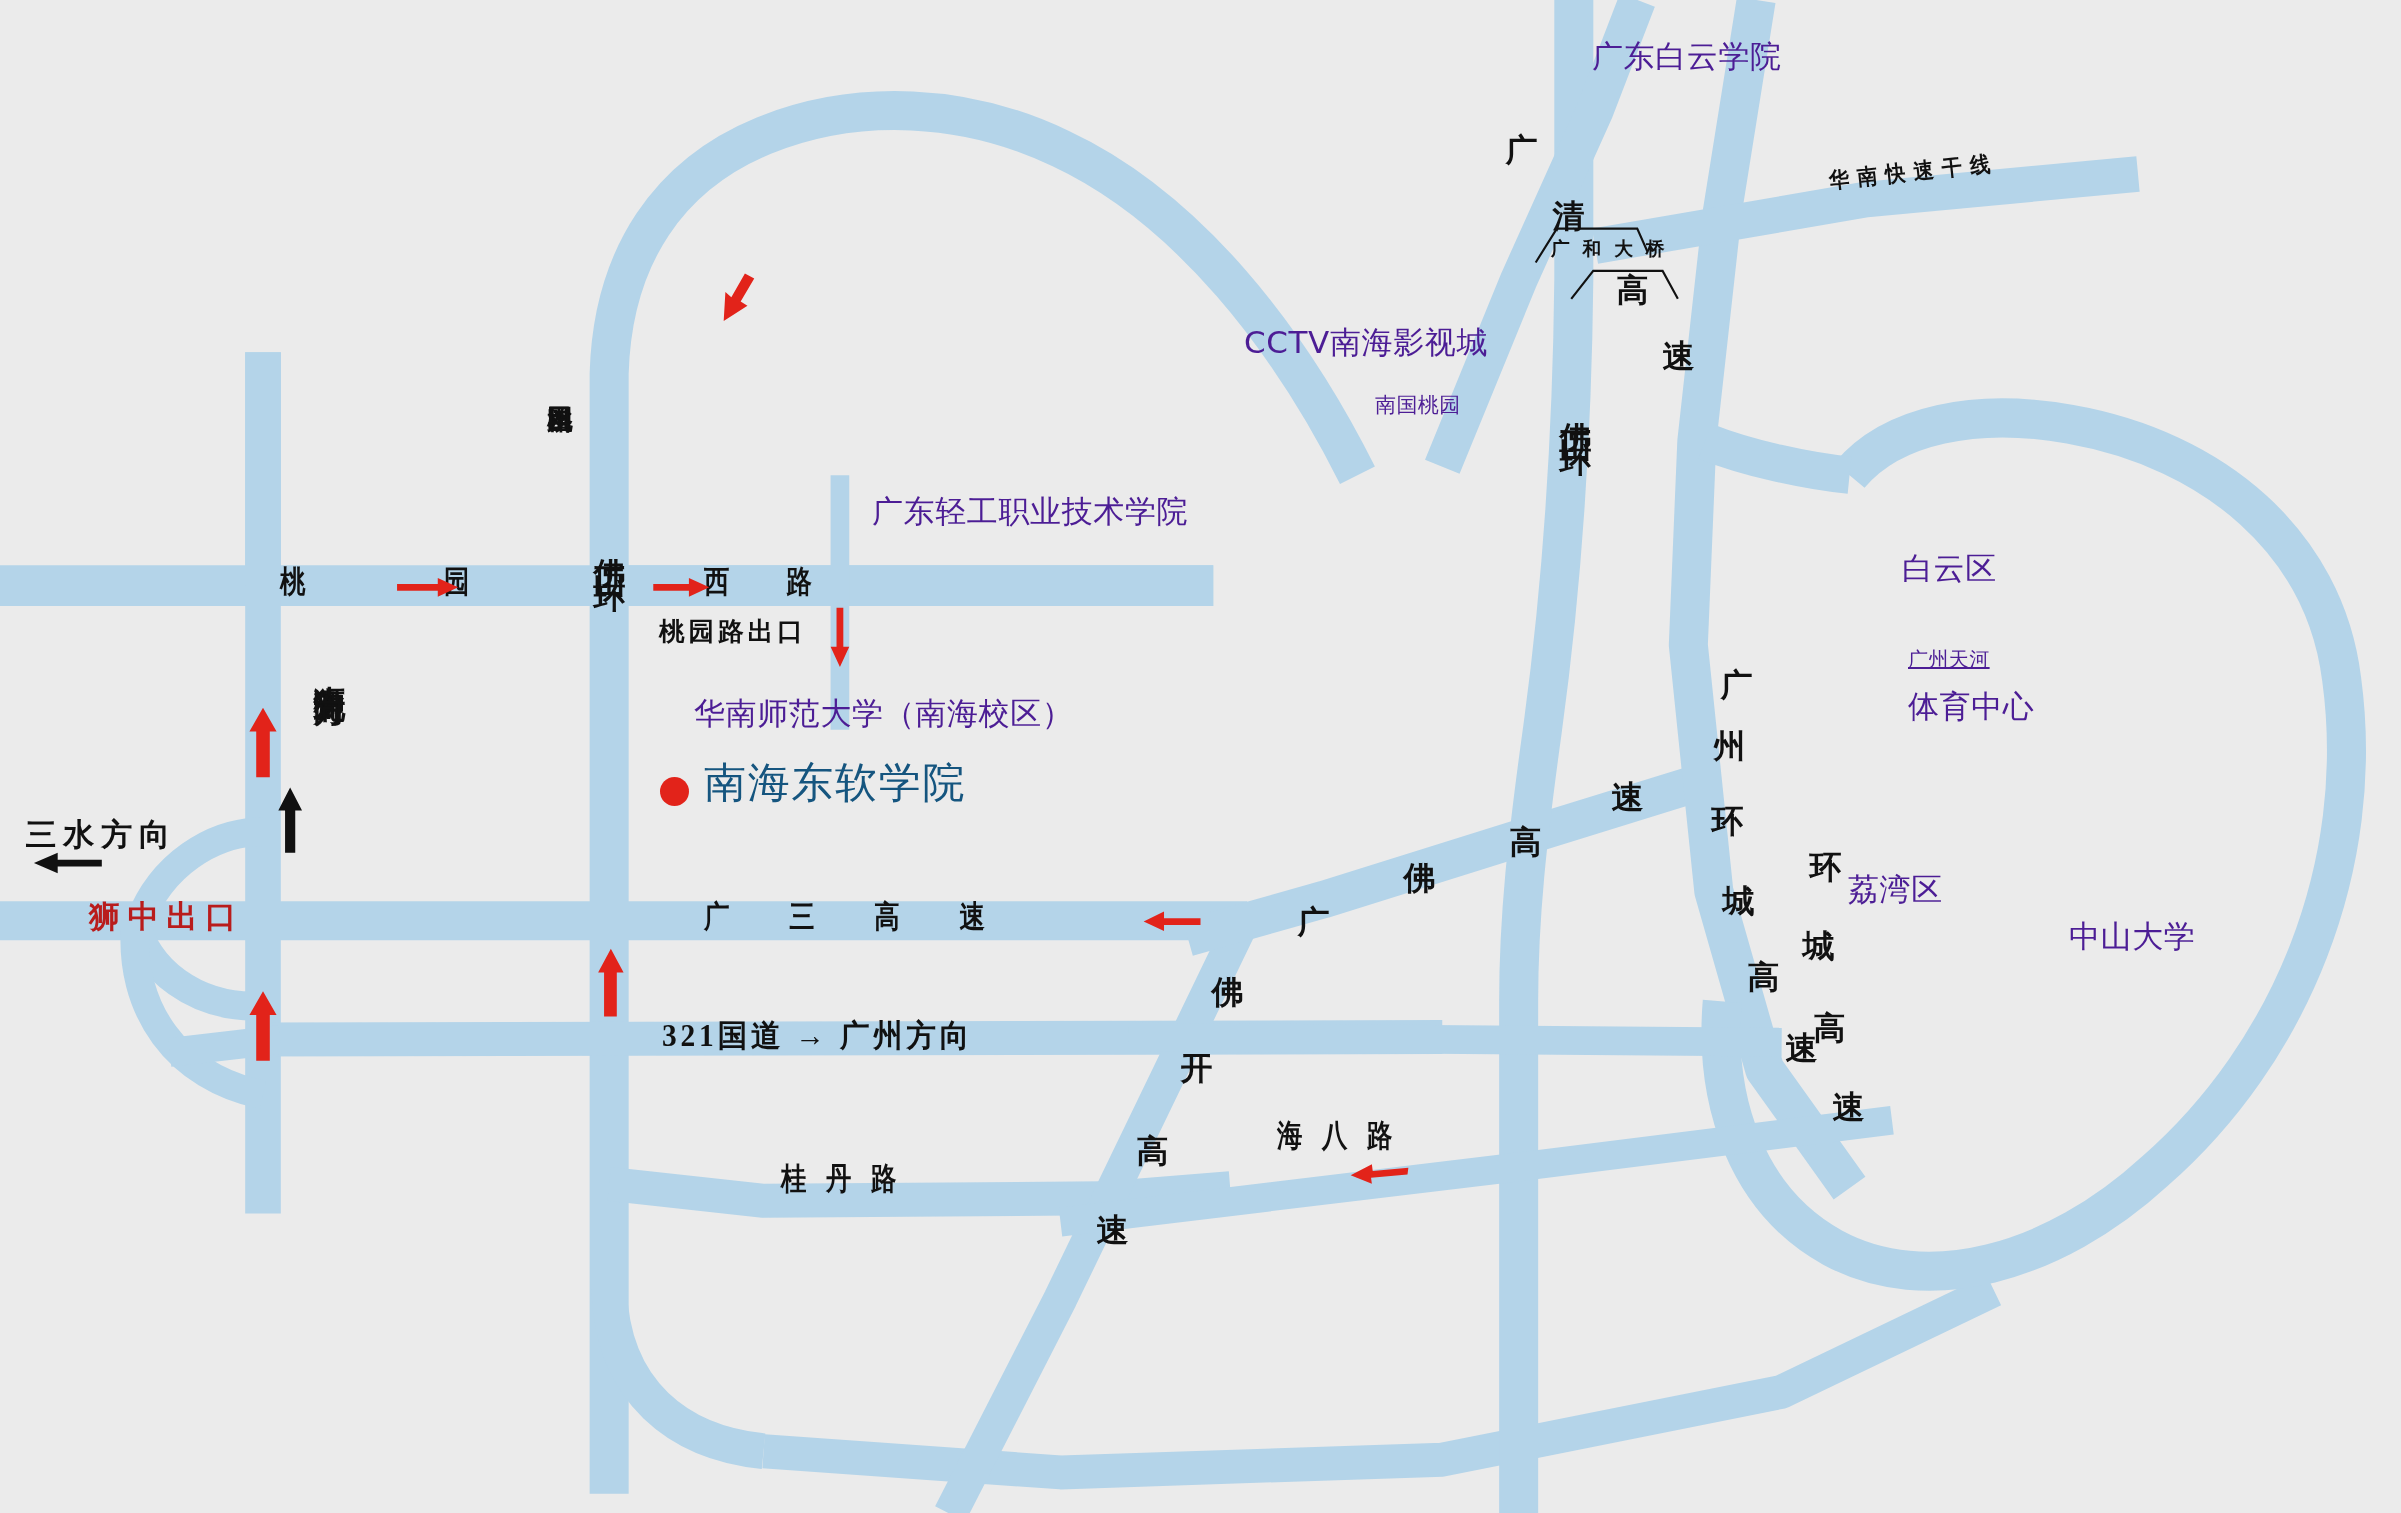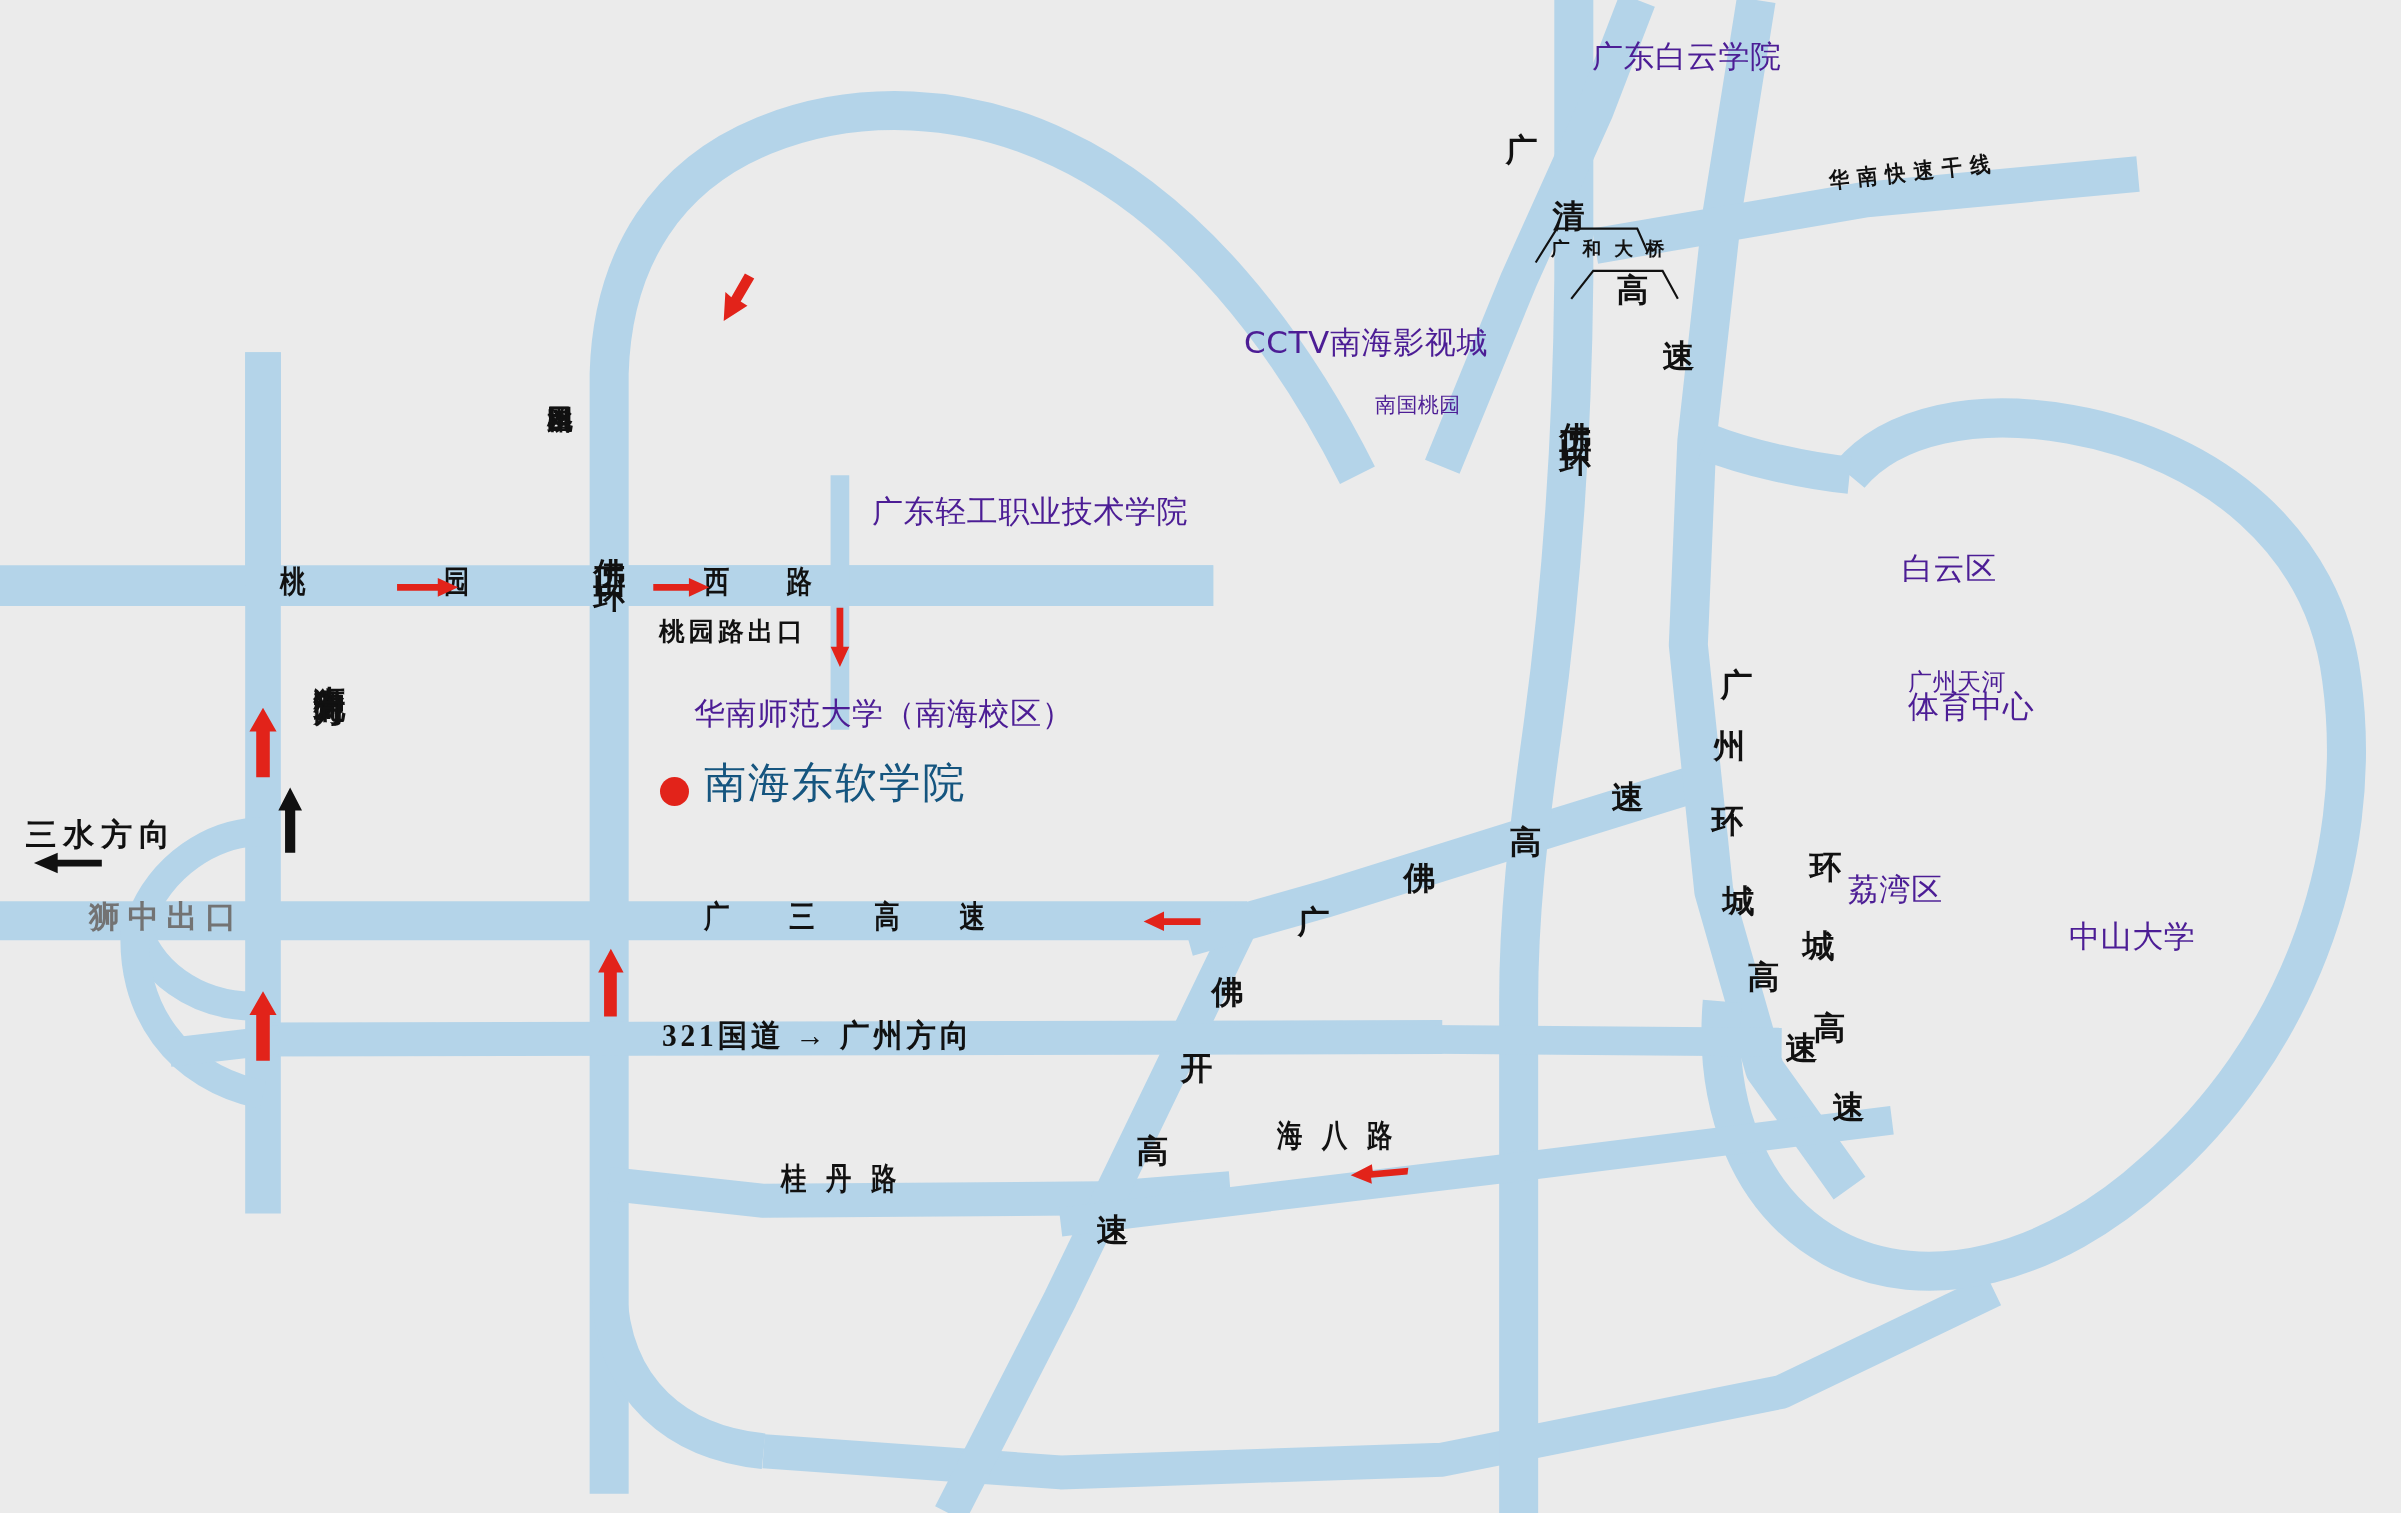--- a/index.html
+++ b/index.html
@@ -49,21 +49,21 @@
     font-weight:bold;
     writing-mode:vertical-rl;
     text-orientation:upright;
     letter-spacing:0.10em;
   }
   .note-h{
     font-family:"Liberation Serif","DejaVu Serif",serif;
     font-weight:bold;
     letter-spacing:0.10em;
   }
-  .red-text{color:#737373;}
+  .red-text{color:#b91c1c;}
   .hilite{
     font-family:Liberation Sans, sans-serif;
     color:#15557f;
     font-weight:400;
     letter-spacing:0.04em;
     text-align:right;
   }
   .dot{
     position:absolute;
     background:#e2231a;
@@ -201,21 +201,21 @@
   <div class="lbl poi" style="left:1244px;top:327px;font-size:31px;">CCTV南海影视城</div>
 
   <div class="lbl poi" style="left:1375px;top:395px;font-size:21px;">南国桃园</div>
 
   <div class="lbl poi" style="left:872px;top:496px;font-size:31px;">广东轻工职业技术学院</div>
 
   <div class="lbl poi" style="left:694px;top:698px;font-size:31px;">华南师范大学（南海校区）</div>
 
   <div class="lbl poi" style="left:1902px;top:553px;font-size:31px;">白云区</div>
 
-  <div class="lbl poi poi-2line" style="left:1908px;top:667px;font-size:24px;">广州天河</div>
+  <div class="lbl poi poi-2line" style="left:1908px;top:646px;font-size:20px;text-decoration:underline;">广州天河</div>
   <div class="lbl poi poi-2line" style="left:1908px;top:686px;font-size:31px;">体育中心</div>
 
   <div class="lbl poi" style="left:1848px;top:874px;font-size:31px;">荔湾区</div>
 
   <div class="lbl poi" style="left:2069px;top:921px;font-size:31px;font-family:Liberation Serif, serif;">中山大学</div>
 
   <div class="dot" style="left:660px;top:777px;width:29px;height:29px;"></div>
   <div class="lbl hilite" style="left:704px;top:762px;font-size:42px;">南海东软学院</div>
 
   <div class="lbl note-v" style="left:547px;top:386px;font-size:25.5px;letter-spacing:0.02em;">桃园路出口</div>

